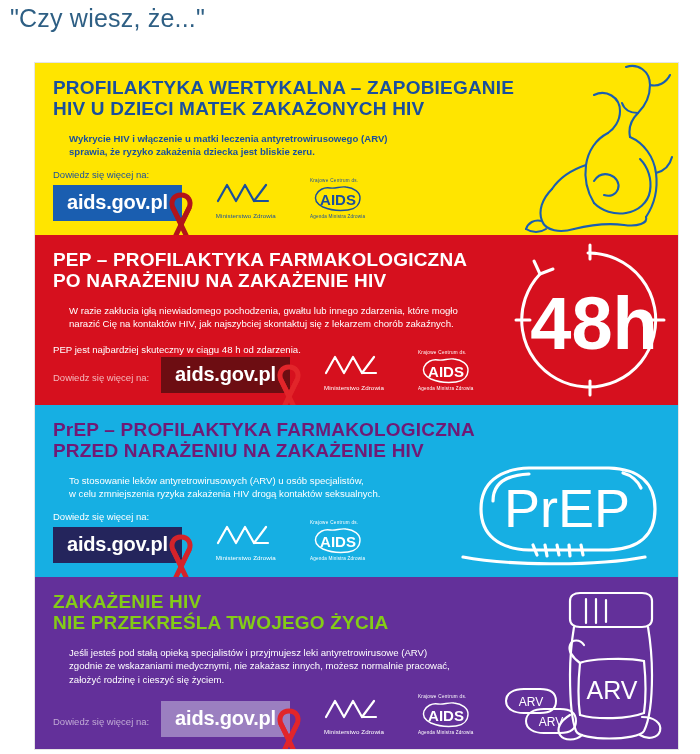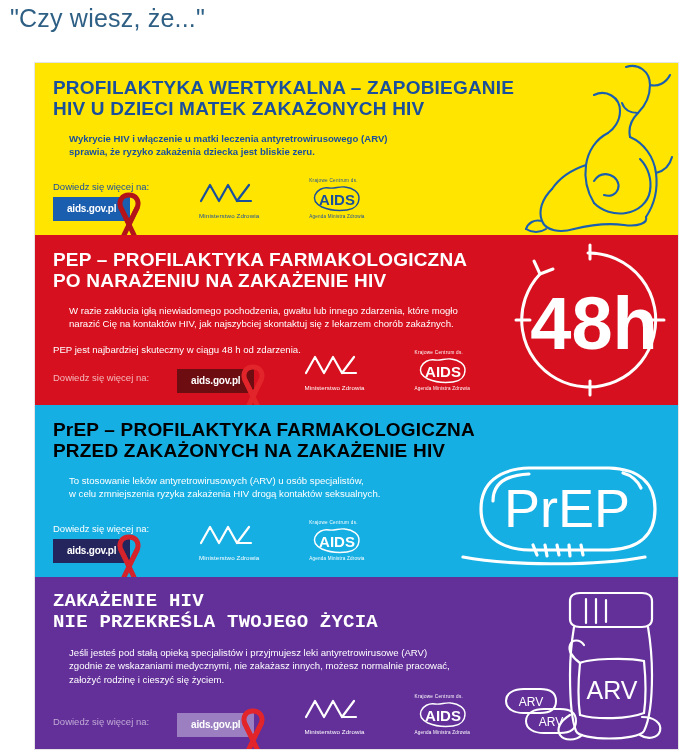--- a/index.html
+++ b/index.html
@@ -24,27 +24,27 @@
     font-weight:bold;line-height:1.12;letter-spacing:0.2px;margin:0;
     font-size:19px;white-space:nowrap;
   }
   .headline .l2{display:block;}
   .body-text{
     font-size:9.6px;line-height:1.45;margin:12px 0 0 16px;max-width:470px;
   }
   .body-text2{font-size:9.6px;line-height:1.45;margin:12px 10px 0 0;}
   .footer-row{
     position:absolute;left:18px;bottom:12px;right:10px;
-    display:flex;align-items:flex-end;gap:16px;
+    display:flex;align-items:flex-end;
   }
   .learn{font-size:9.5px;margin-bottom:10px;}
   .url-wrap{position:relative;display:inline-block;margin-left:12px;}
   .url-box{
     display:inline-block;padding:6px 14px 7px 14px;
-    font-size:10px;font-weight:bold;letter-spacing:-0.2px;
+    font-size:20px;font-weight:bold;letter-spacing:-0.2px;
   }
   .ribbon{position:absolute;right:-16px;bottom:-16px;width:34px;height:46px;}
   .logo-mz{margin-left:34px;margin-bottom:2px;text-align:center;}
   .logo-mz .cap{font-size:6.2px;letter-spacing:0.1px;margin-top:1px;display:block;}
   .logo-aids{margin-left:34px;margin-bottom:2px;position:relative;}
   .logo-aids .top{font-size:4.6px;letter-spacing:.3px;display:block;}
   .logo-aids .bot{font-size:4.6px;letter-spacing:.2px;display:block;margin-top:1px;}
   .art{position:absolute;pointer-events:none;}
 
   
@@ -62,33 +62,33 @@
   
   .p2{height:170px;background:#d6101e;}
   .p2 .headline{color:#ffffff;}
   .p2 .body-text,.p2 .body-text2{color:#ffffff;}
   .p2 .learn{color:#f4b9bd;}
   .p2 .url-box{background:#6d0d12;color:#ffffff;}
   .p2 .logo-mz,.p2 .logo-aids{color:#ffffff;}
 
   
   .p3{height:172px;background:#16afe3;}
-  .p3 .headline{color:#000000;}
+  .p3 .headline{color:#701a75;}
   .p3 .body-text{color:#ffffff;}
   .p3 .learn{color:#ffffff;}
   .p3 .url-box{background:#24255c;color:#ffffff;}
   .p3 .logo-mz,.p3 .logo-aids{color:#ffffff;}
   .p3 .footer-row{left:18px;bottom:14px;}
   .p3 .url-wrap{margin-left:0;}
   .p3 .footer-col{display:flex;flex-direction:column;align-items:flex-start;}
   .p3 .learn{margin-bottom:5px;}
 
   
   .p4{height:172px;background:#63309a;}
-  .p4 .headline{color:#ffffff;font-family:Liberation Mono, monospace;}
+  .p4 .headline{color:#84cc16;}
   .p4 .body-text{color:#ffffff;}
   .p4 .learn{color:#c0aad5;}
   .p4 .url-box{background:#9b7fc0;color:#ffffff;}
   .p4 .logo-mz,.p4 .logo-aids{color:#ffffff;}
 </style>
 </head>
 <body>
 
 <div class="page-title">"Czy wiesz, że..."</div>
 
@@ -222,21 +222,21 @@
         <path d="M30 100 C70 108 160 110 212 100"></path>
         <path d="M100 88 L104 98 M112 88 L114 99 M124 88 L126 98 M136 88 L137 99 M148 88 L150 98"></path>
         <path d="M190 16 C198 18 205 24 208 31"></path>
       </g>
       <text x="134" y="70" text-anchor="middle" font-family="'Liberation Sans',sans-serif" font-size="54" fill="#ffffff">PrEP</text>
     </svg>
 
     <div class="inner">
       <h1 class="headline">
         <span>PrEP – PROFILAKTYKA FARMAKOLOGICZNA</span>
-        <span class="l2">PRZED ZAKAŻONYCH NA ZAKAŻENIE HIV</span>
+        <span class="l2">PRZED NARAŻENIU NA ZAKAŻENIE HIV</span>
       </h1>
       <p class="body-text">
         <span>To stosowanie leków antyretrowirusowych (ARV) u osób specjalistów,</span><br>
         <span>w celu zmniejszenia ryzyka zakażenia HIV drogą kontaktów seksualnych.</span>
       </p>
     </div>
 
     <div class="footer-row">
       <div class="footer-col">
         <span class="learn">Dowiedz się więcej na:</span>

